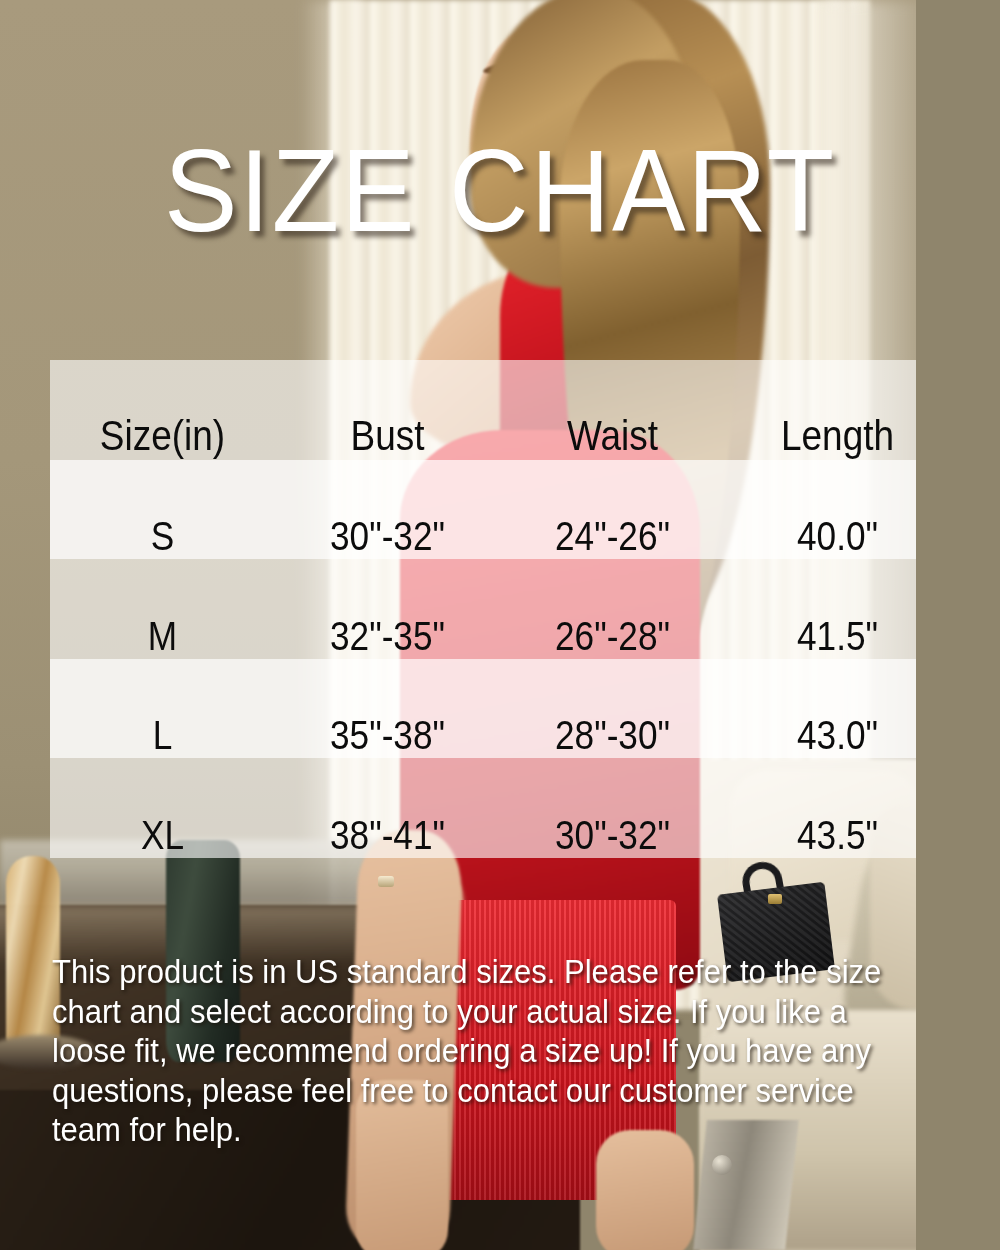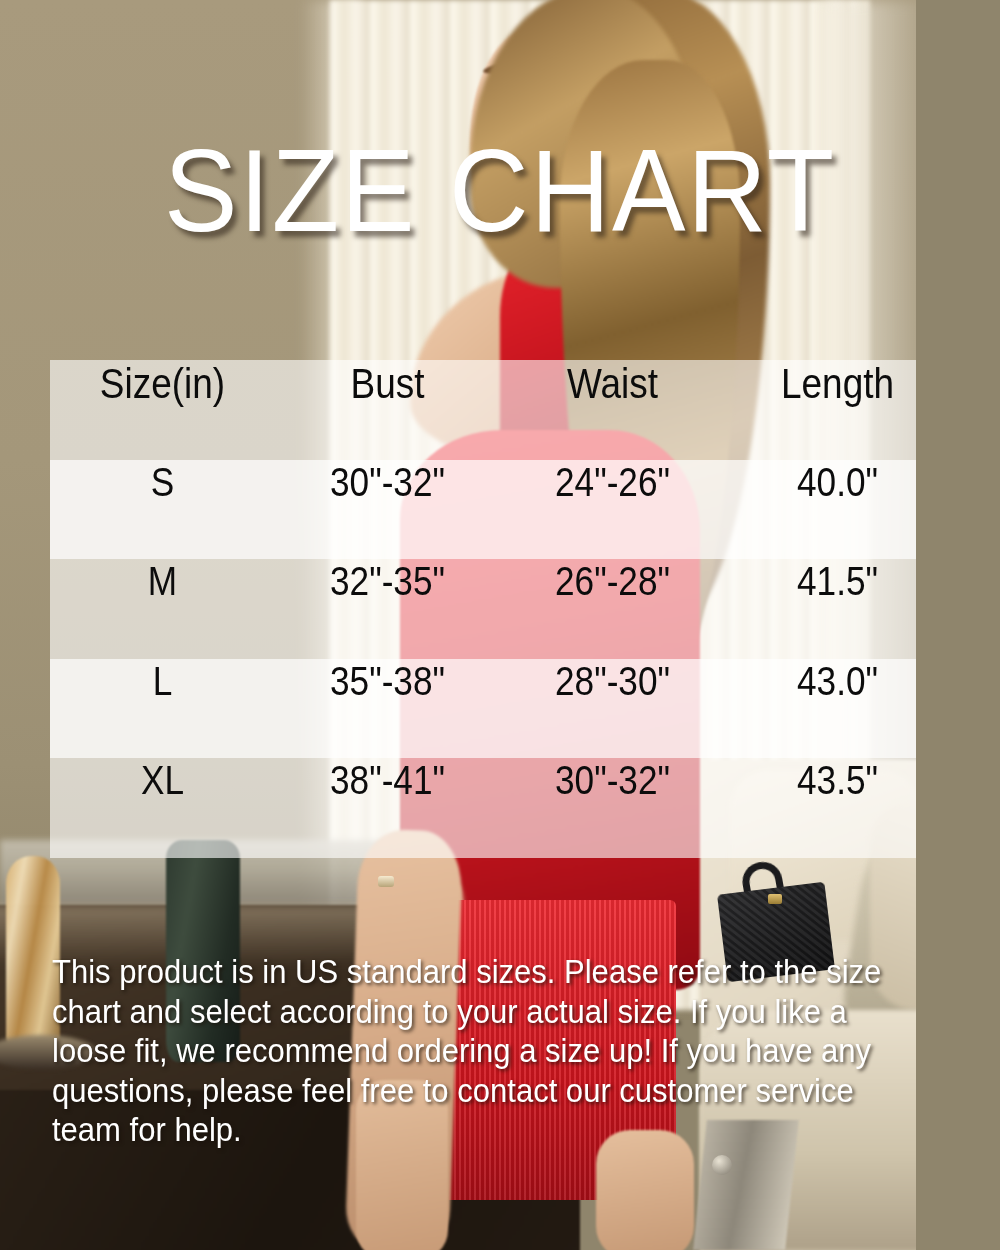--- a/index.html
+++ b/index.html
@@ -261,21 +261,21 @@
     transform:scaleX(.95);
     text-shadow:5px 6px 6px rgba(40,30,20,.55);
     white-space:nowrap;
     user-select:none;
   }
 
   
   .size-table {
     position:absolute; left:50px; top:360px; width:900px; height:498px;
   }
-  .trow { display:flex; width:900px; height:99.6px; align-items:flex-start; }
+  .trow { display:flex; width:900px; height:99.6px; align-items:flex-end; }
   .trow.dark  { background:rgba(255,255,255,.62); }
   .trow.light { background:rgba(255,255,255,.88); }
   .trow.head  { background:rgba(255,255,255,.60); }
   .cell {
     flex:1 1 0; text-align:center;
     font-family:"Liberation Sans", sans-serif;
     color:#0c0c0c;
     font-size:40px; font-weight:400;
     transform:scaleX(.88);
     white-space:nowrap;

